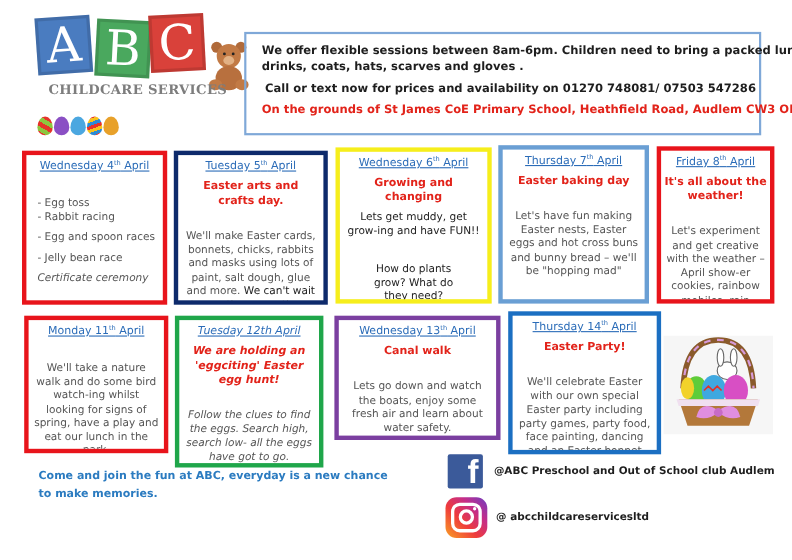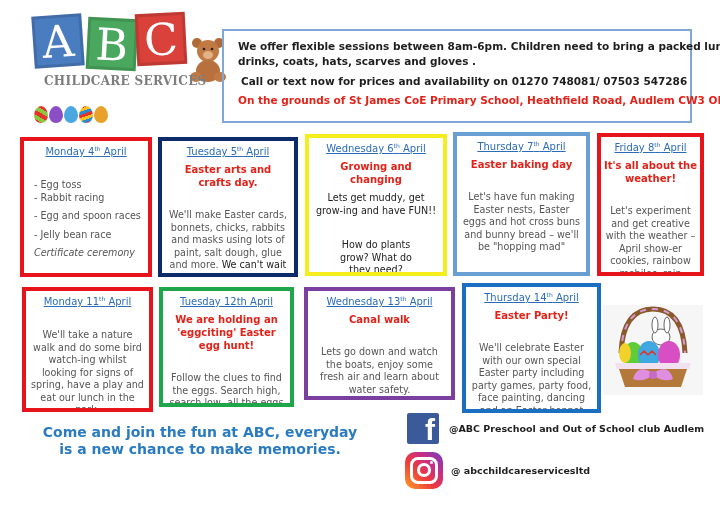--- a/index.html
+++ b/index.html
@@ -34,21 +34,21 @@
   .card-title sup { font-size: 6px; line-height: 0; }
   .card-head { font-size: 10px; font-weight: bold; color: #e2231a; line-height: 13px; margin-top: 4px; }
   .card-body { font-size: 9.6px; color: #555; line-height: 12.5px; margin-top: 20px; }
   .card-body.dark { color: #222; }
   .card-body.left { text-align: left; }
   .card-body .bl { display: block; }
   .card-body .strong { color: #222; text-align: right; }
   .gap { margin-top: 6px; }
 
   
-  .tagline { position: absolute; left: 35px; top: 424px; width: 330px; text-align: center; font-size: 14px;
+  .tagline { position: absolute; left: 35px; top: 424px; width: 330px; font-size: 10px;
              font-weight: bold; color: #2b7bc0; line-height: 17px; }
   .social { position: absolute; display: flex; align-items: center; }
   .social-text { font-size: 9.5px; font-weight: bold; color: #1e1e1e; margin-left: 10px; white-space: nowrap; }
   .fb-icon { width: 32px; height: 31px; background: #3b5a9a; border-radius: 2px; position: relative; }
   .fb-icon span { position: absolute; right: 4px; bottom: -1px; font-size: 30px; font-weight: bold; color: #fff;
                   font-family: "Liberation Sans", sans-serif; line-height: 30px; }
   .ig-icon { width: 38px; height: 37px; border-radius: 10px;
              background: linear-gradient(45deg, #f9a125 0%, #ef3b3b 40%, #c42d8a 70%, #6b3ec2 100%); position: relative; }
   .ig-icon .ring { position: absolute; left: 5px; top: 5px; width: 28px; height: 27px; border: 3px solid #fff; border-radius: 8px; }
   .ig-icon .lens { position: absolute; left: 12px; top: 11px; width: 14px; height: 14px; border: 3px solid #fff; border-radius: 50%; }
@@ -86,21 +86,21 @@
 </div>
 
 <div class="info-box">
   <div class="info-line">We offer flexible sessions between 8am-6pm.  Children need to bring a packed lunch,</div>
   <div class="info-line">drinks, coats, hats, scarves and gloves .</div>
   <div class="info-line info-call">Call or text now for prices and availability on 01270 748081/ 07503 547286</div>
   <div class="info-line info-addr">On the grounds of St James CoE Primary School, Heathfield Road, Audlem CW3 OHH</div>
 </div>
 
 <div class="card" style="left:20px;top:137px;width:132px;height:140px;border-color:#e8141b;">
-  <div class="card-title"><span>Monday 4</span><sup>th</sup><span> April</span></div>
+  <div class="card-title"><span>Wednesday 4</span><sup>th</sup><span> April</span></div>
   <div class="card-body left" style="padding-left:5px;">
     <span class="bl">- Egg toss</span>
     <span class="bl">- Rabbit racing</span>
     <span class="bl gap">- Egg and spoon races</span>
     <span class="bl gap">- Jelly bean race</span>
     <span class="bl gap" style="font-style:italic;">Certificate ceremony</span>
   </div>
 </div>
 
 <div class="card" style="left:158px;top:137px;width:140px;height:140px;border-color:#0d2a6b;">
@@ -126,21 +126,21 @@
   <div class="card-title"><span>Friday 8</span><sup>th</sup><span> April</span></div>
   <div class="card-head">It's all about the weather!</div>
   <div class="card-body">Let's experiment and get creative with the weather – April show-er cookies, rainbow mobiles, rain clouds in a jar experiment and</div>
 </div>
 
 <div class="card" style="left:22px;top:287px;width:131px;height:125px;border-color:#e8141b;">
   <div class="card-title"><span>Monday 11</span><sup>th</sup><span> April</span></div>
   <div class="card-body">We'll take a nature walk and do some bird watch-ing whilst looking for signs of spring, have a play and eat our lunch in the park.</div>
 </div>
 
-<div class="card" style="left:159px;top:287px;width:135px;height:120px;border-color:#1fa64a;">
+<div class="card" style="left:159px;top:287px;width:135px;height:138px;border-color:#1fa64a;font-style:italic;">
   <div class="card-title"><span>Tuesday 12th  April</span></div>
   <div class="card-head">We are holding an 'eggciting' Easter egg hunt!</div>
   <div class="card-body">Follow the clues to find the eggs. Search high, search low- all the eggs have got to go.</div>
 </div>
 
 <div class="card" style="left:304px;top:287px;width:151px;height:113px;border-color:#7b3fa0;">
   <div class="card-title"><span>Wednesday 13</span><sup>th</sup><span> April</span></div>
   <div class="card-head">Canal walk</div>
   <div class="card-body">Lets go down and watch the boats, enjoy some fresh air and learn about water safety.</div>
   <div class="card-body" style="margin-top:6px;padding:0 10px;">We will have to get a treat on our way back.</div>

